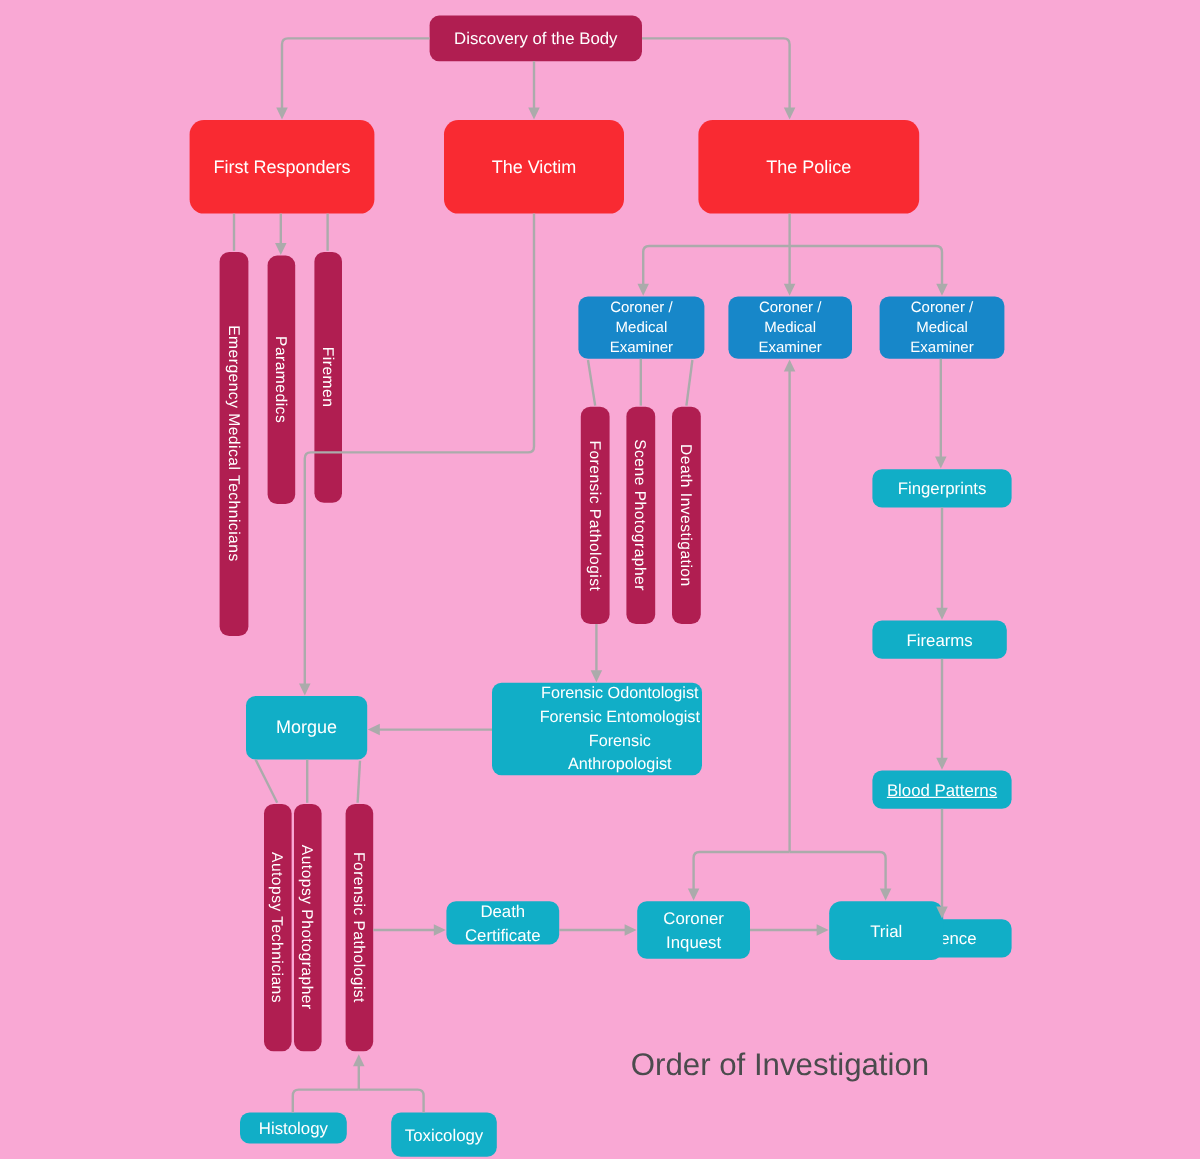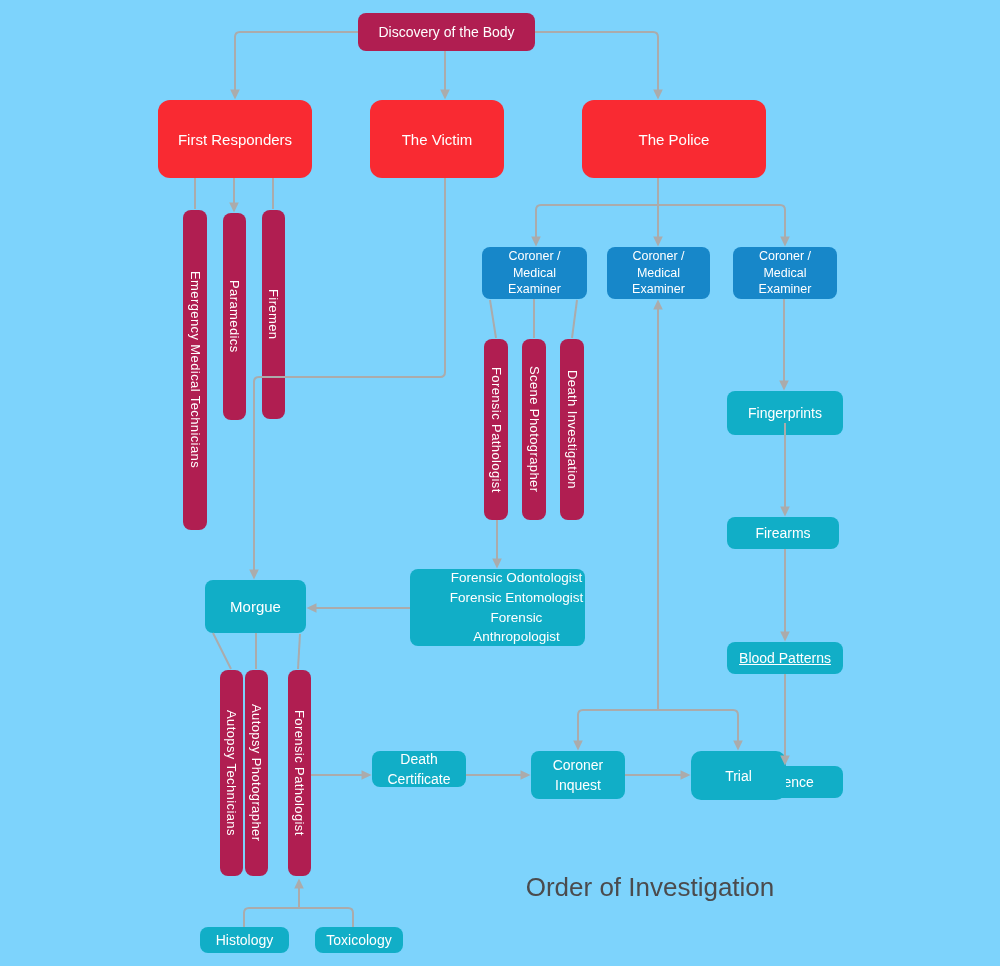--- a/index.html
+++ b/index.html
@@ -1,17 +1,17 @@
 <!DOCTYPE html>
 <html style="--red: #F92A32; --crimson: #B01E51; --blue: #1787C9; --teal: #11AEC7; --connector: #ABABAB; --title-text: #4B4B4D;"><head>
 <meta charset="utf-8">
 <style>
   html,body{margin:0;padding:0;background:#000;}
   .canvas{
-    position:relative;width:1000px;height:966px;background:#7dd3fc;overflow:hidden;
+    position:relative;width:1000px;height:966px;background:#f9a8d4;overflow:hidden;
     font-family:"Liberation Sans", sans-serif;
   }
   .node{
     position:absolute;display:flex;align-items:center;justify-content:center;
     text-align:center;color:#fff;box-sizing:border-box;
   }
   .node span{display:block;}
   .red{background:var(--red,#F92A32);border-radius:12px;font-size:15px;}
   .crimson{background:var(--crimson,#B01E51);border-radius:8px;font-size:14px;}
   .blue{background:var(--blue,#1787C9);border-radius:8px;font-size:12.5px;line-height:1.32;}
@@ -36,21 +36,21 @@
 <body>
 
 <div class="canvas">
 
   <div class="node crimson" style="left:358px;top:13px;width:177px;height:38px;">
     <span>Discovery of the Body</span>
   </div>
   <div class="node red" style="left:158px;top:100px;width:154px;height:78px;">
     <span>First Responders</span>
   </div>
-  <div class="node red" style="left:370px;top:100px;width:134px;height:78px;align-items:center;">
+  <div class="node red" style="left:370px;top:100px;width:150px;height:78px;align-items:center;">
     <span>The Victim</span>
   </div>
   <div class="node red" style="left:582px;top:100px;width:184px;height:78px;">
     <span>The Police</span>
   </div>
 
   <div class="bar" style="left:183px;top:210px;width:24px;height:320px;">
     <span>Emergency Medical Technicians</span>
   </div>
   <div class="bar" style="left:223px;top:213px;width:23px;height:207px;">
@@ -79,21 +79,21 @@
   <div class="bar" style="left:484px;top:339px;width:24px;height:181px;">
     <span>Forensic Pathologist</span>
   </div>
   <div class="bar" style="left:522px;top:339px;width:24px;height:181px;">
     <span>Scene Photographer</span>
   </div>
   <div class="bar" style="left:560px;top:339px;width:24px;height:181px;">
     <span>Death Investigation</span>
   </div>
 
-  <div class="node teal" style="left:727px;top:391px;width:116px;height:44px;">
+  <div class="node teal" style="left:727px;top:391px;width:116px;height:32px;">
     <span>Fingerprints</span>
   </div>
   <div class="node teal" style="left:727px;top:517px;width:112px;height:32px;">
     <span>Firearms</span>
   </div>
   <div class="node teal" style="left:727px;top:642px;width:116px;height:32px;text-decoration:underline;">
     <span>Blood Patterns</span>
   </div>
 
   <div class="node teal multiline sm3" style="left:410px;top:569px;width:175px;height:77px;padding-left:38px;">
@@ -125,21 +125,21 @@
   </div>
   <div class="node teal z-low" style="left:727px;top:766px;width:116px;height:32px;">
     <span>Evidence</span>
   </div>
   <div class="node teal z-high" style="left:691px;top:751px;width:95px;height:49px;">
     <span>Trial</span>
   </div>
   <div class="node teal" style="left:200px;top:927px;width:89px;height:26px;">
     <span>Histology</span>
   </div>
-  <div class="node teal" style="left:315px;top:927px;width:88px;height:26px;">
+  <div class="node teal" style="left:326px;top:927px;width:88px;height:37px;">
     <span>Toxicology</span>
   </div>
 
   <div class="title">Order of Investigation</div>
 
   <svg class="wires" width="1000" height="966" viewBox="0 0 1000 966">
     <defs>
       <marker id="ah" viewBox="0 0 12 12" refX="1.5" refY="6" markerWidth="12" markerHeight="12" markerUnits="userSpaceOnUse" orient="auto">
         <path d="M1,1.2 L11,6 L1,10.8 Z"></path>
       </marker>

